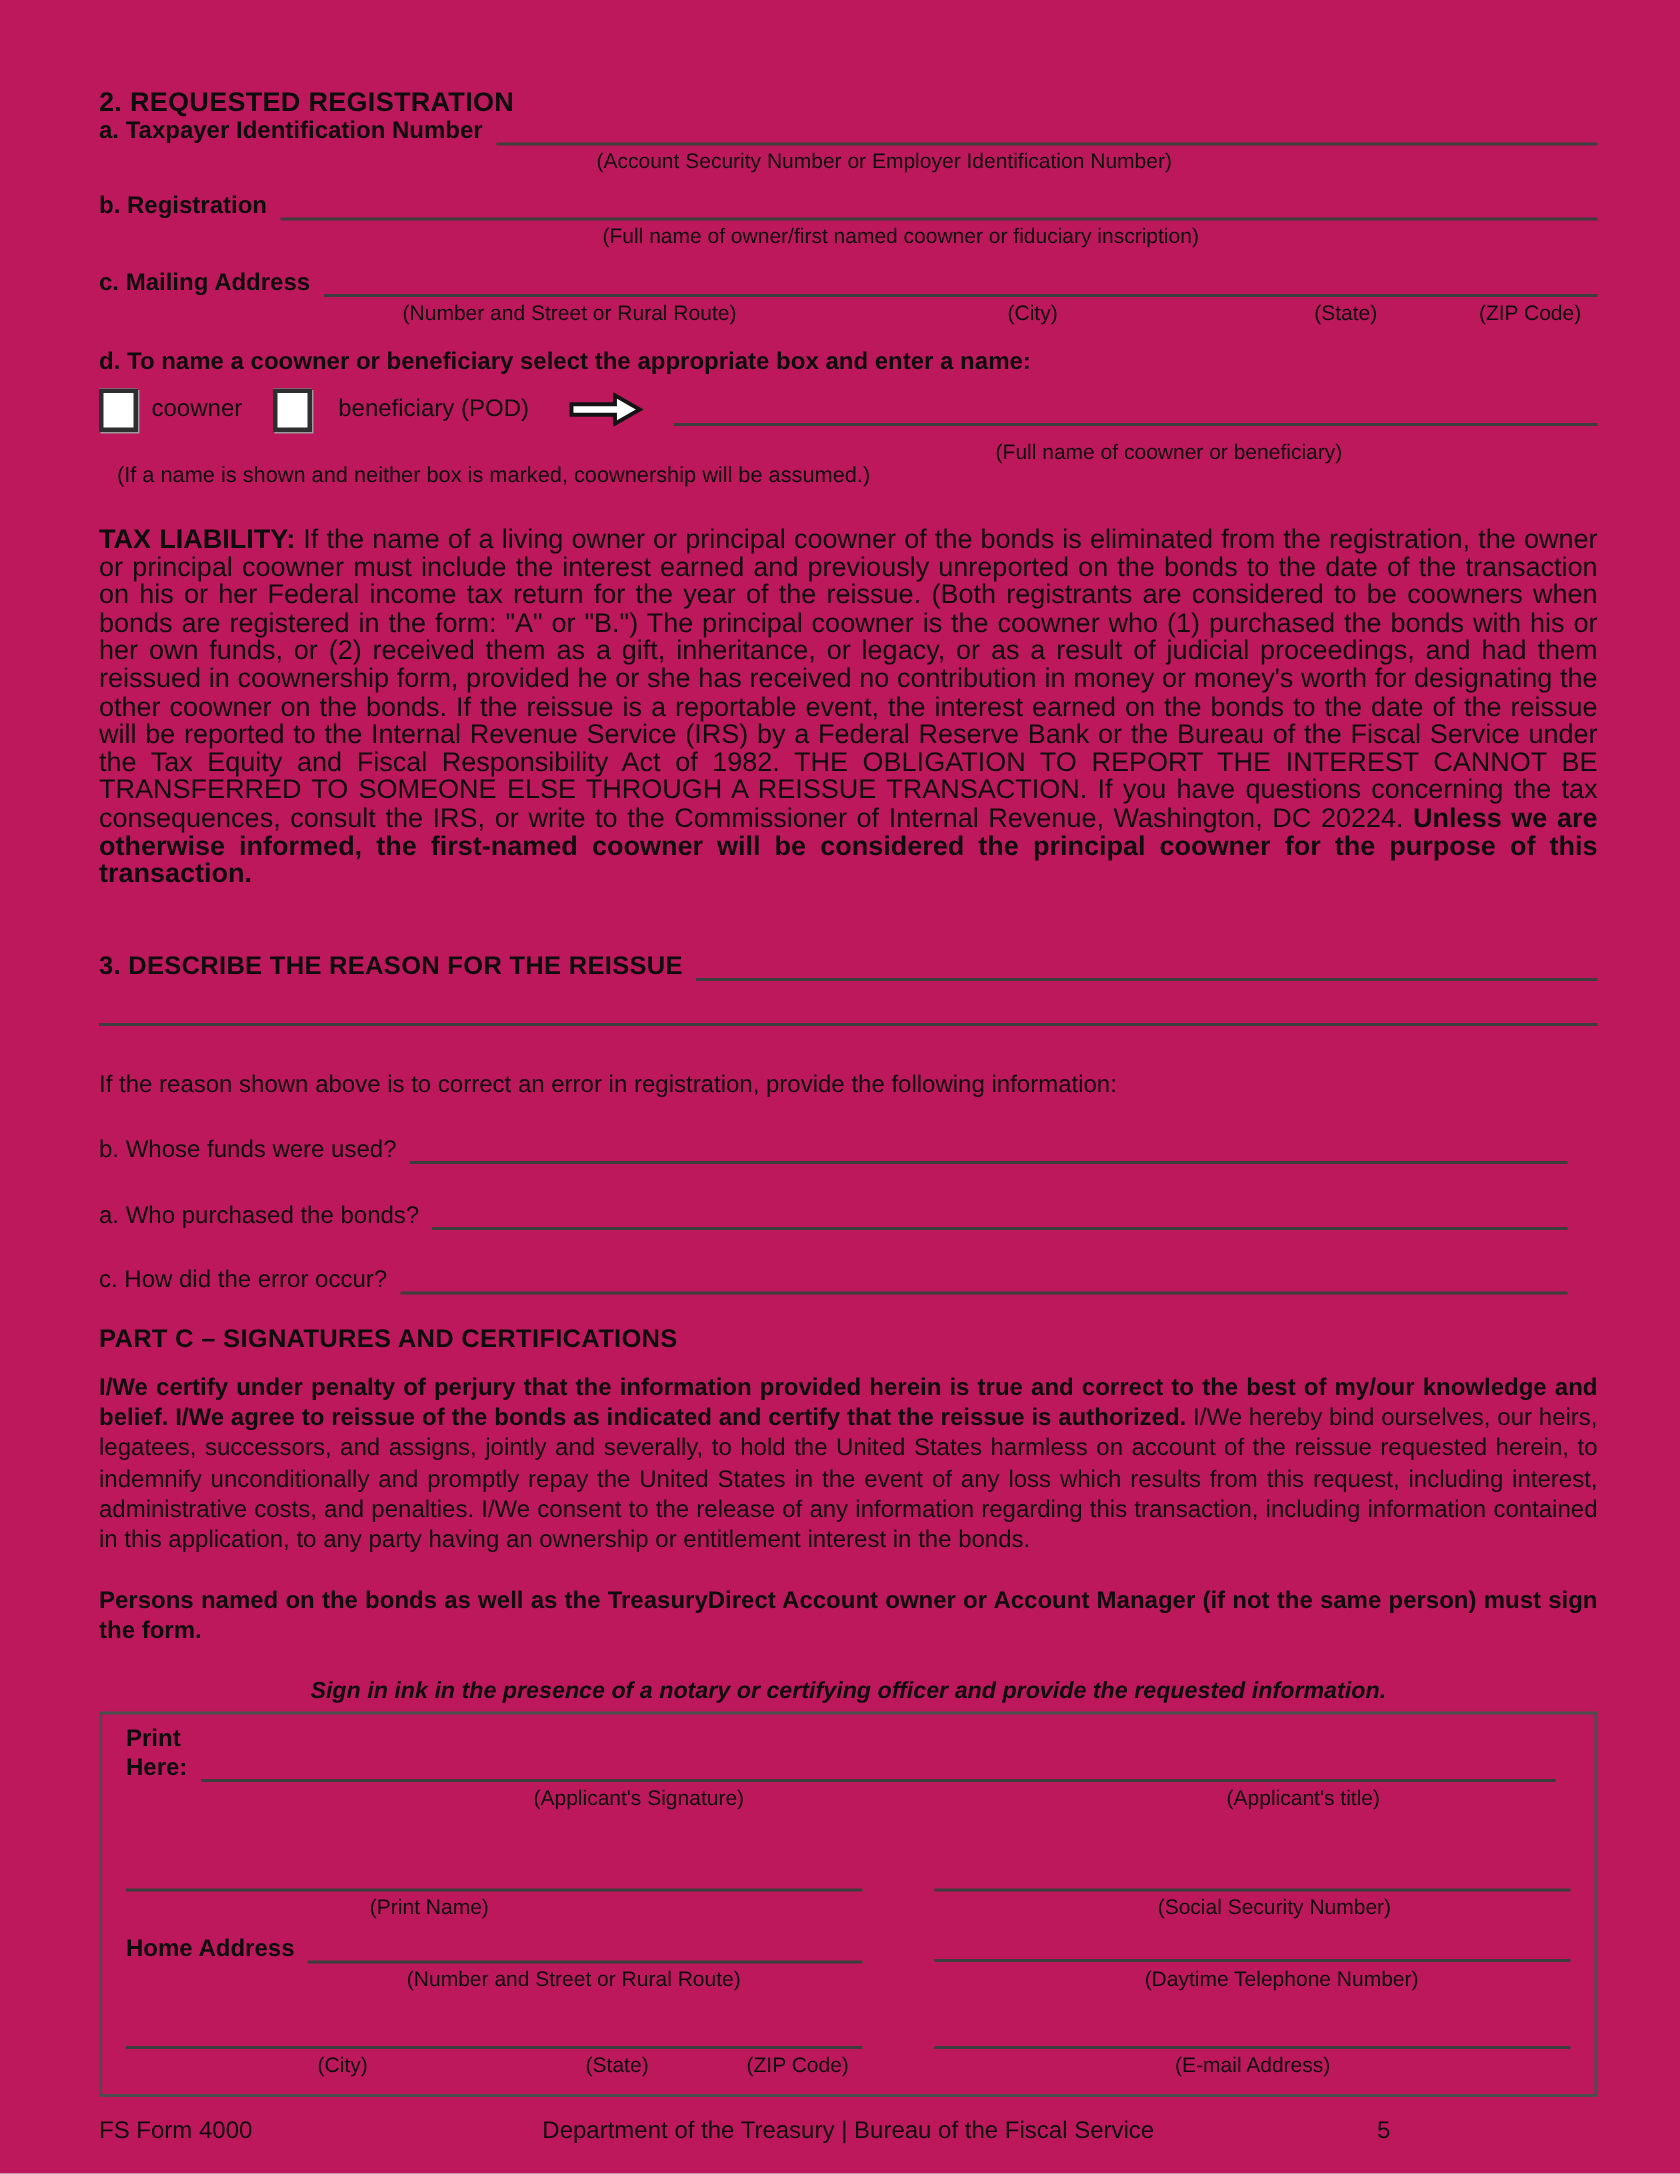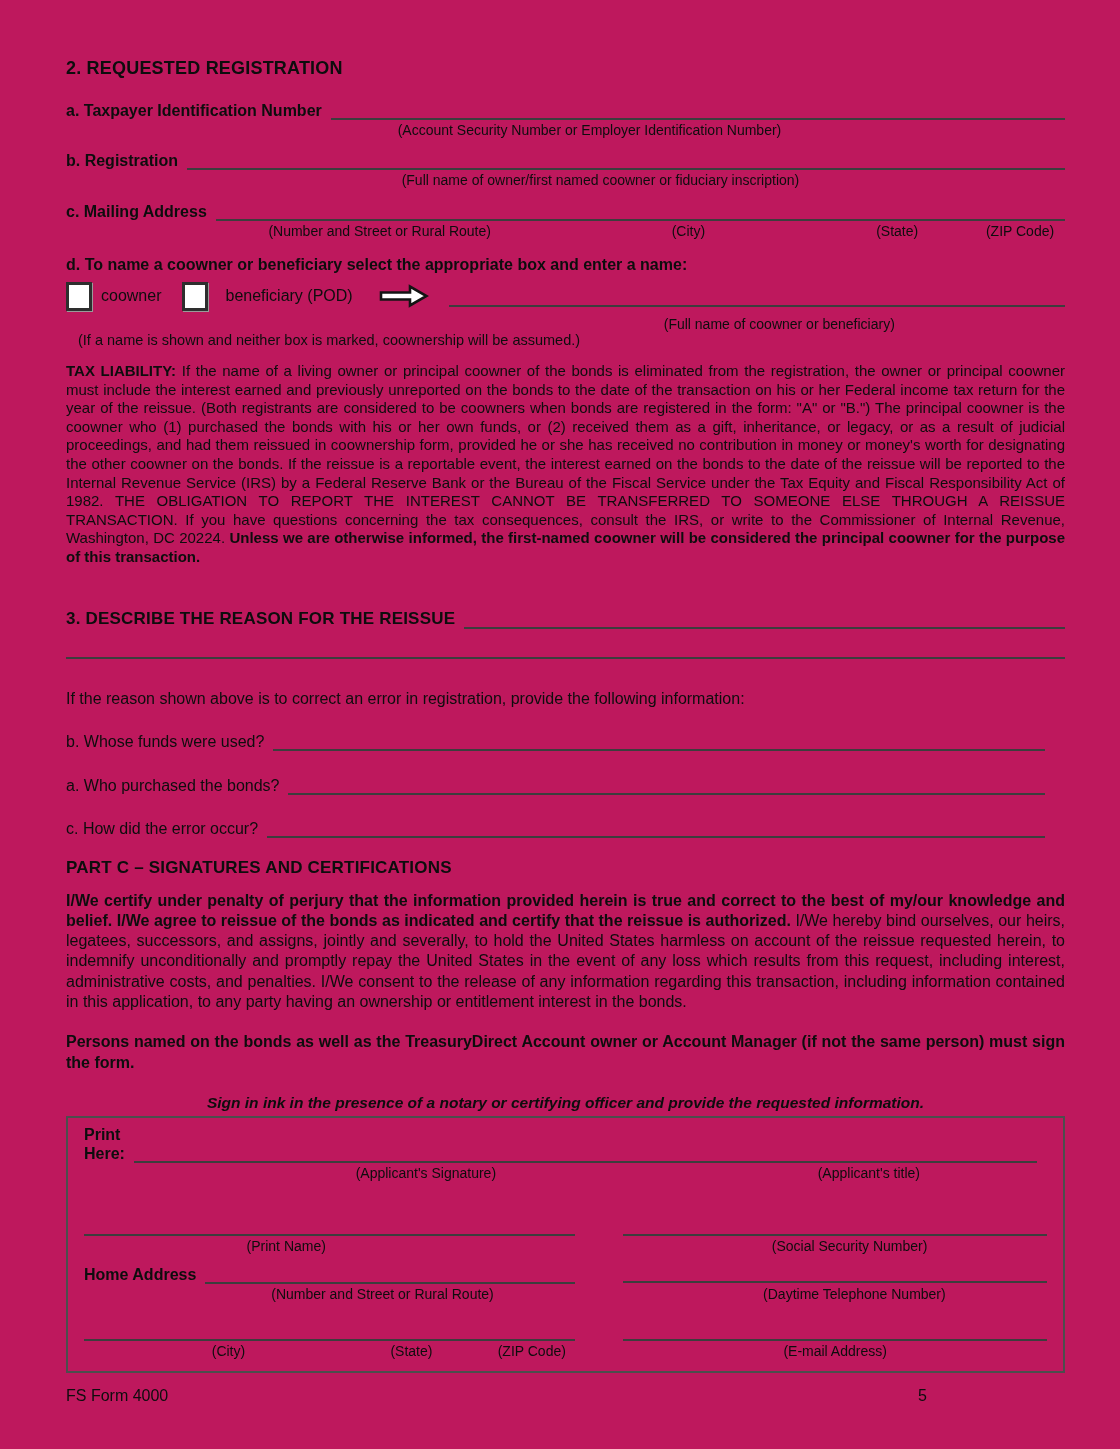--- a/index.html
+++ b/index.html
@@ -18,21 +18,21 @@
   .row { display:flex; align-items:flex-end; }
   .fill { flex:1; border-bottom:2px solid #3d3d3d; height:1.05em; margin-left:9px; }
   .fill.short { margin-right:20px; }
 
   .caprow { position:relative; height:18px; font-size:14px; }
   .caprow > span { position:absolute; top:2px; transform:translateX(-50%); white-space:nowrap; }
 
   .note { font-size:14.5px; margin-left:12px; }
 
   .just { text-align:justify; }
-  .taxpar { margin-top:14px; font-size:15px; line-height:18.6px; }
+  .taxpar { margin-top:25px; font-size:18px; line-height:18.6px; }
   .certpar { font-size:16px; line-height:20.3px; }
   .b { font-weight:bold; }
 
   .hr2 { border-bottom:2px solid #3d3d3d; height:0; }
 
   .cbx {
     width:26px; height:29px; background:#fff; border:3px solid #2e2e2e;
     box-shadow:1px 1px 0 #9a9a9a; flex:none; cursor:pointer;
   }
   .cbxrow { display:flex; align-items:center; height:36px; margin-top:4px; }
@@ -57,21 +57,21 @@
   .footer .f-right { left:852px; }
 </style>
 </head>
 <body>
 
 <div class="page">
   <div class="content">
 
     <div class="h-sec" style="margin-top:58px">2. REQUESTED REGISTRATION</div>
 
-    <div class="row" style="margin-top:23px">
+    <div class="row" style="">
       <span class="lbl">a. Taxpayer Identification Number</span>
       <div class="fill"></div>
     </div>
     <div class="caprow">
       <span style="left:52.4%">(Account Security Number or Employer Identification Number)</span>
     </div>
 
     <div class="row" style="margin-top:14px">
       <span class="lbl">b. Registration</span>
       <div class="fill"></div>
@@ -187,17 +187,18 @@
           <span style="left:15%">(City)</span>
           <span style="left:34%">(State)</span>
           <span style="left:46.5%">(ZIP Code)</span>
           <span style="left:78%">(E-mail Address)</span>
         </div>
       </div>
     </div>
 
     <div class="footer">
       <span class="f-left">FS Form 4000</span>
+      <span class="f-center">Department of the Treasury | Bureau of the Fiscal Service</span>
       <span class="f-right">5</span>
     </div>
 
   </div>
 </div>
 
 </body></html>

